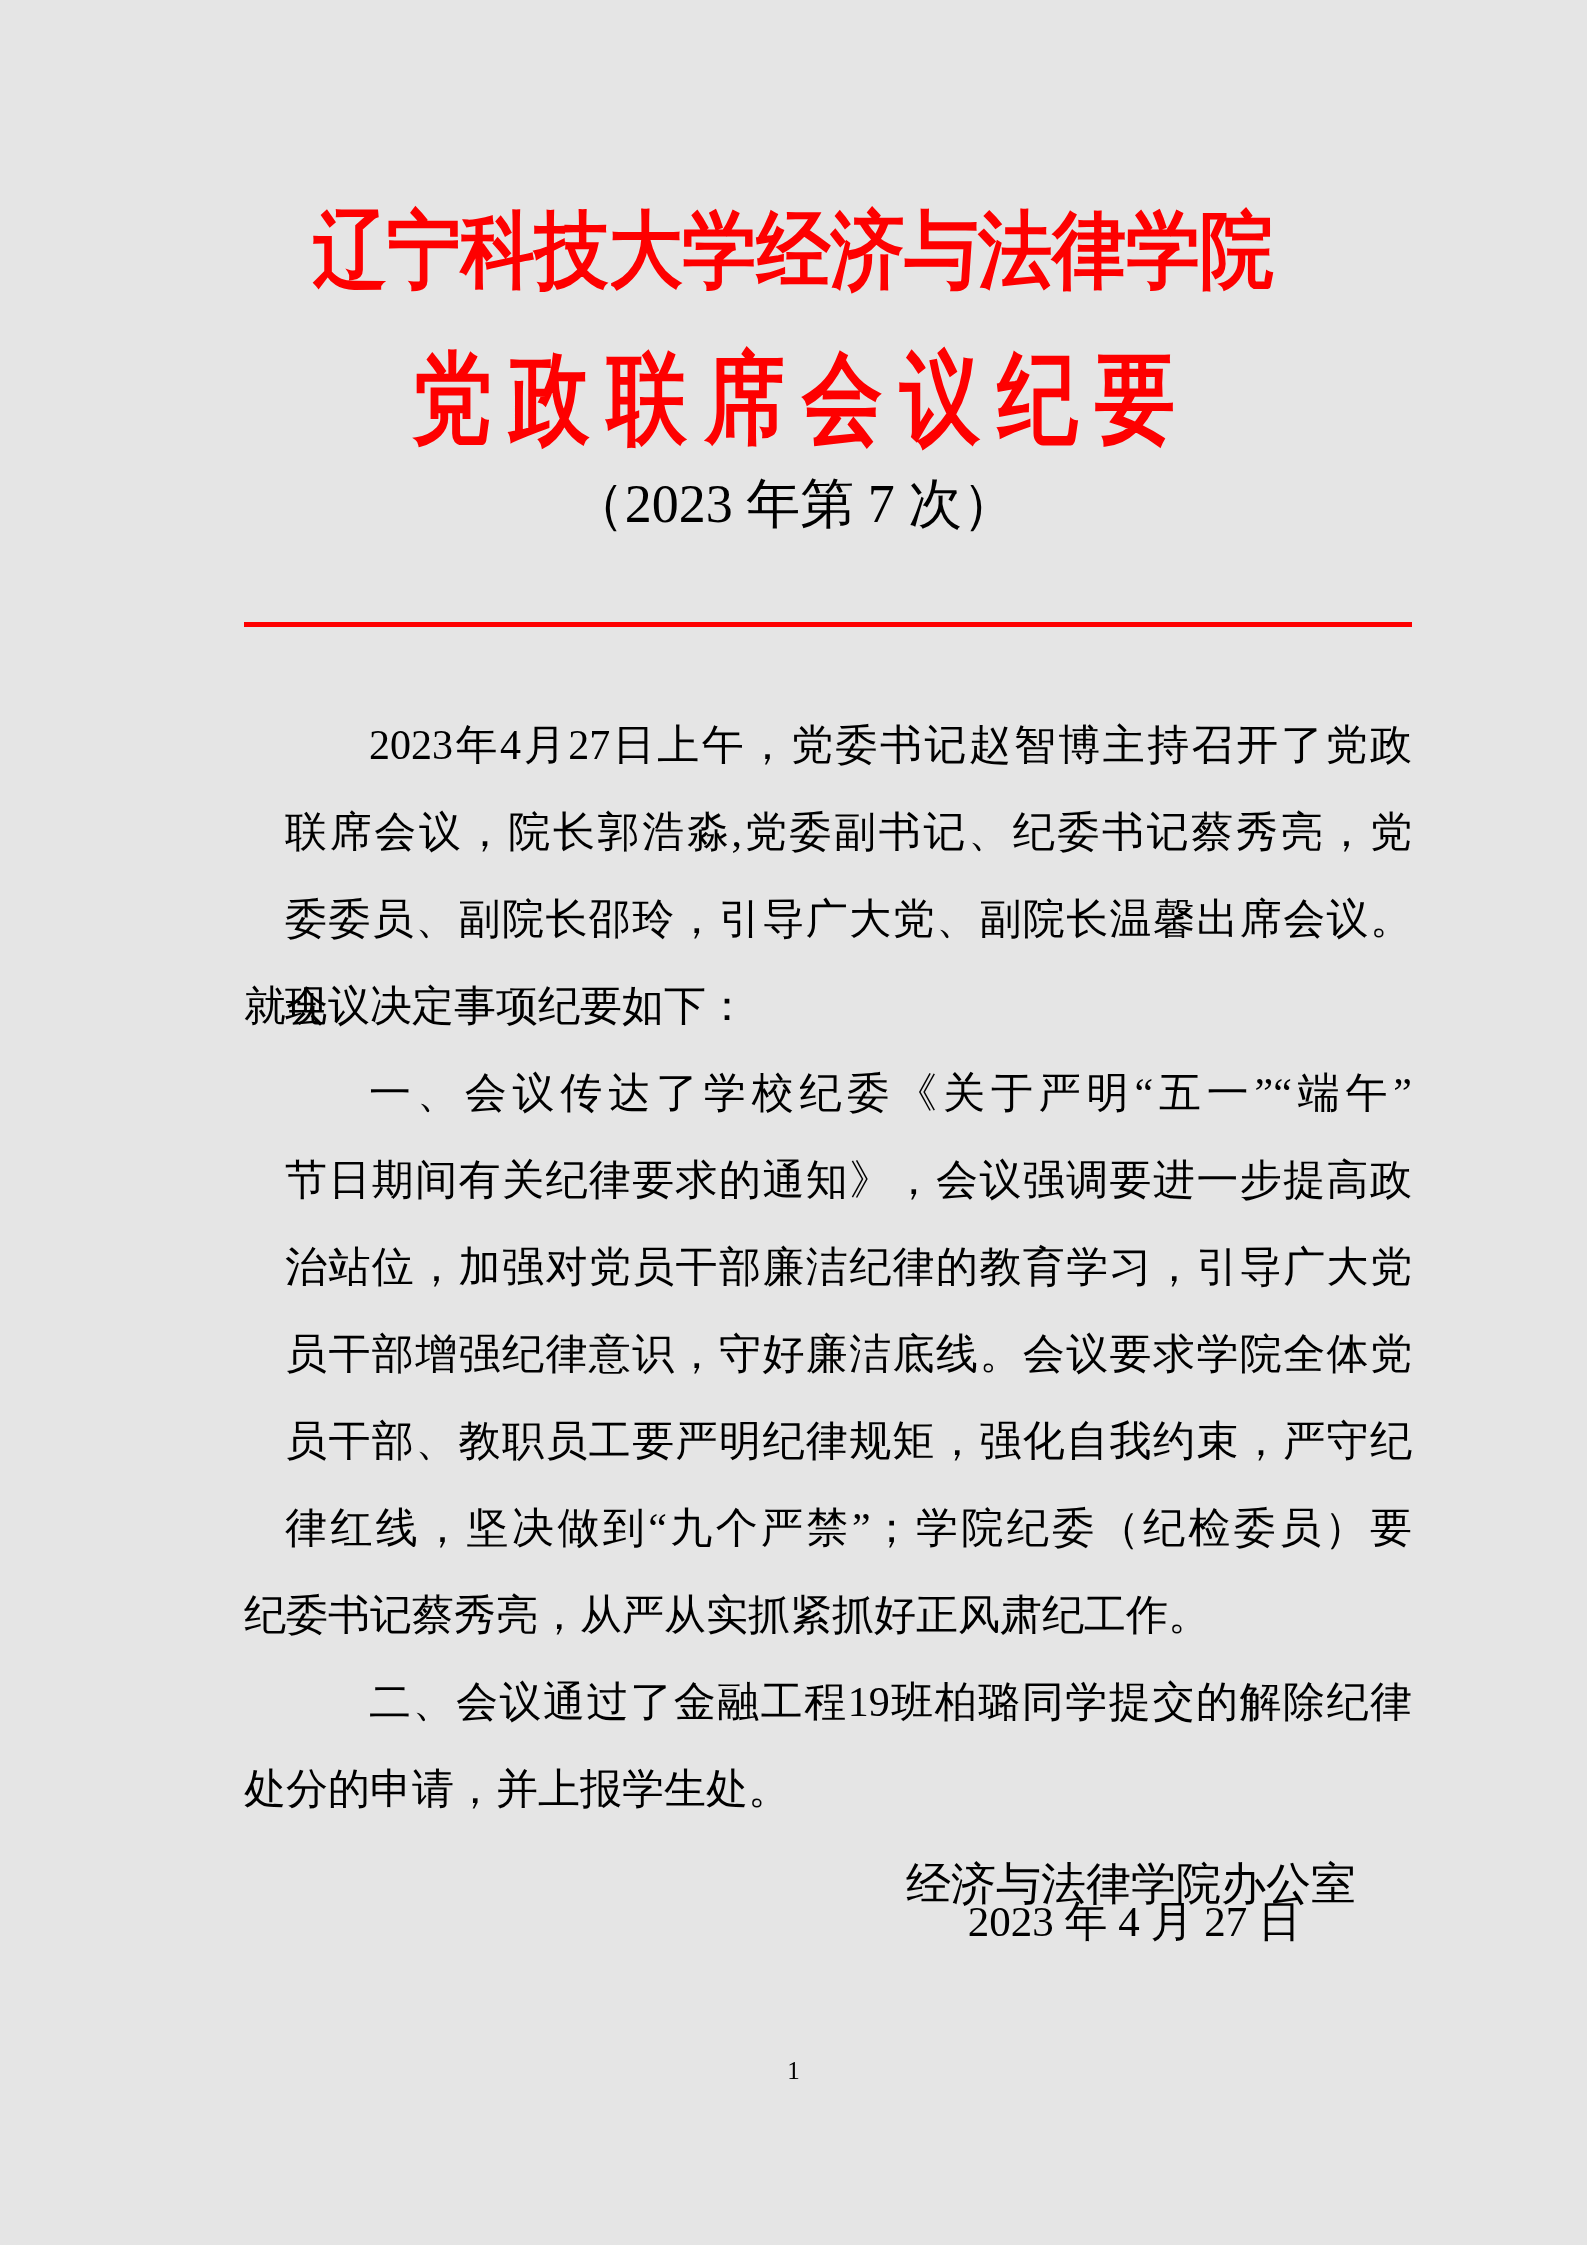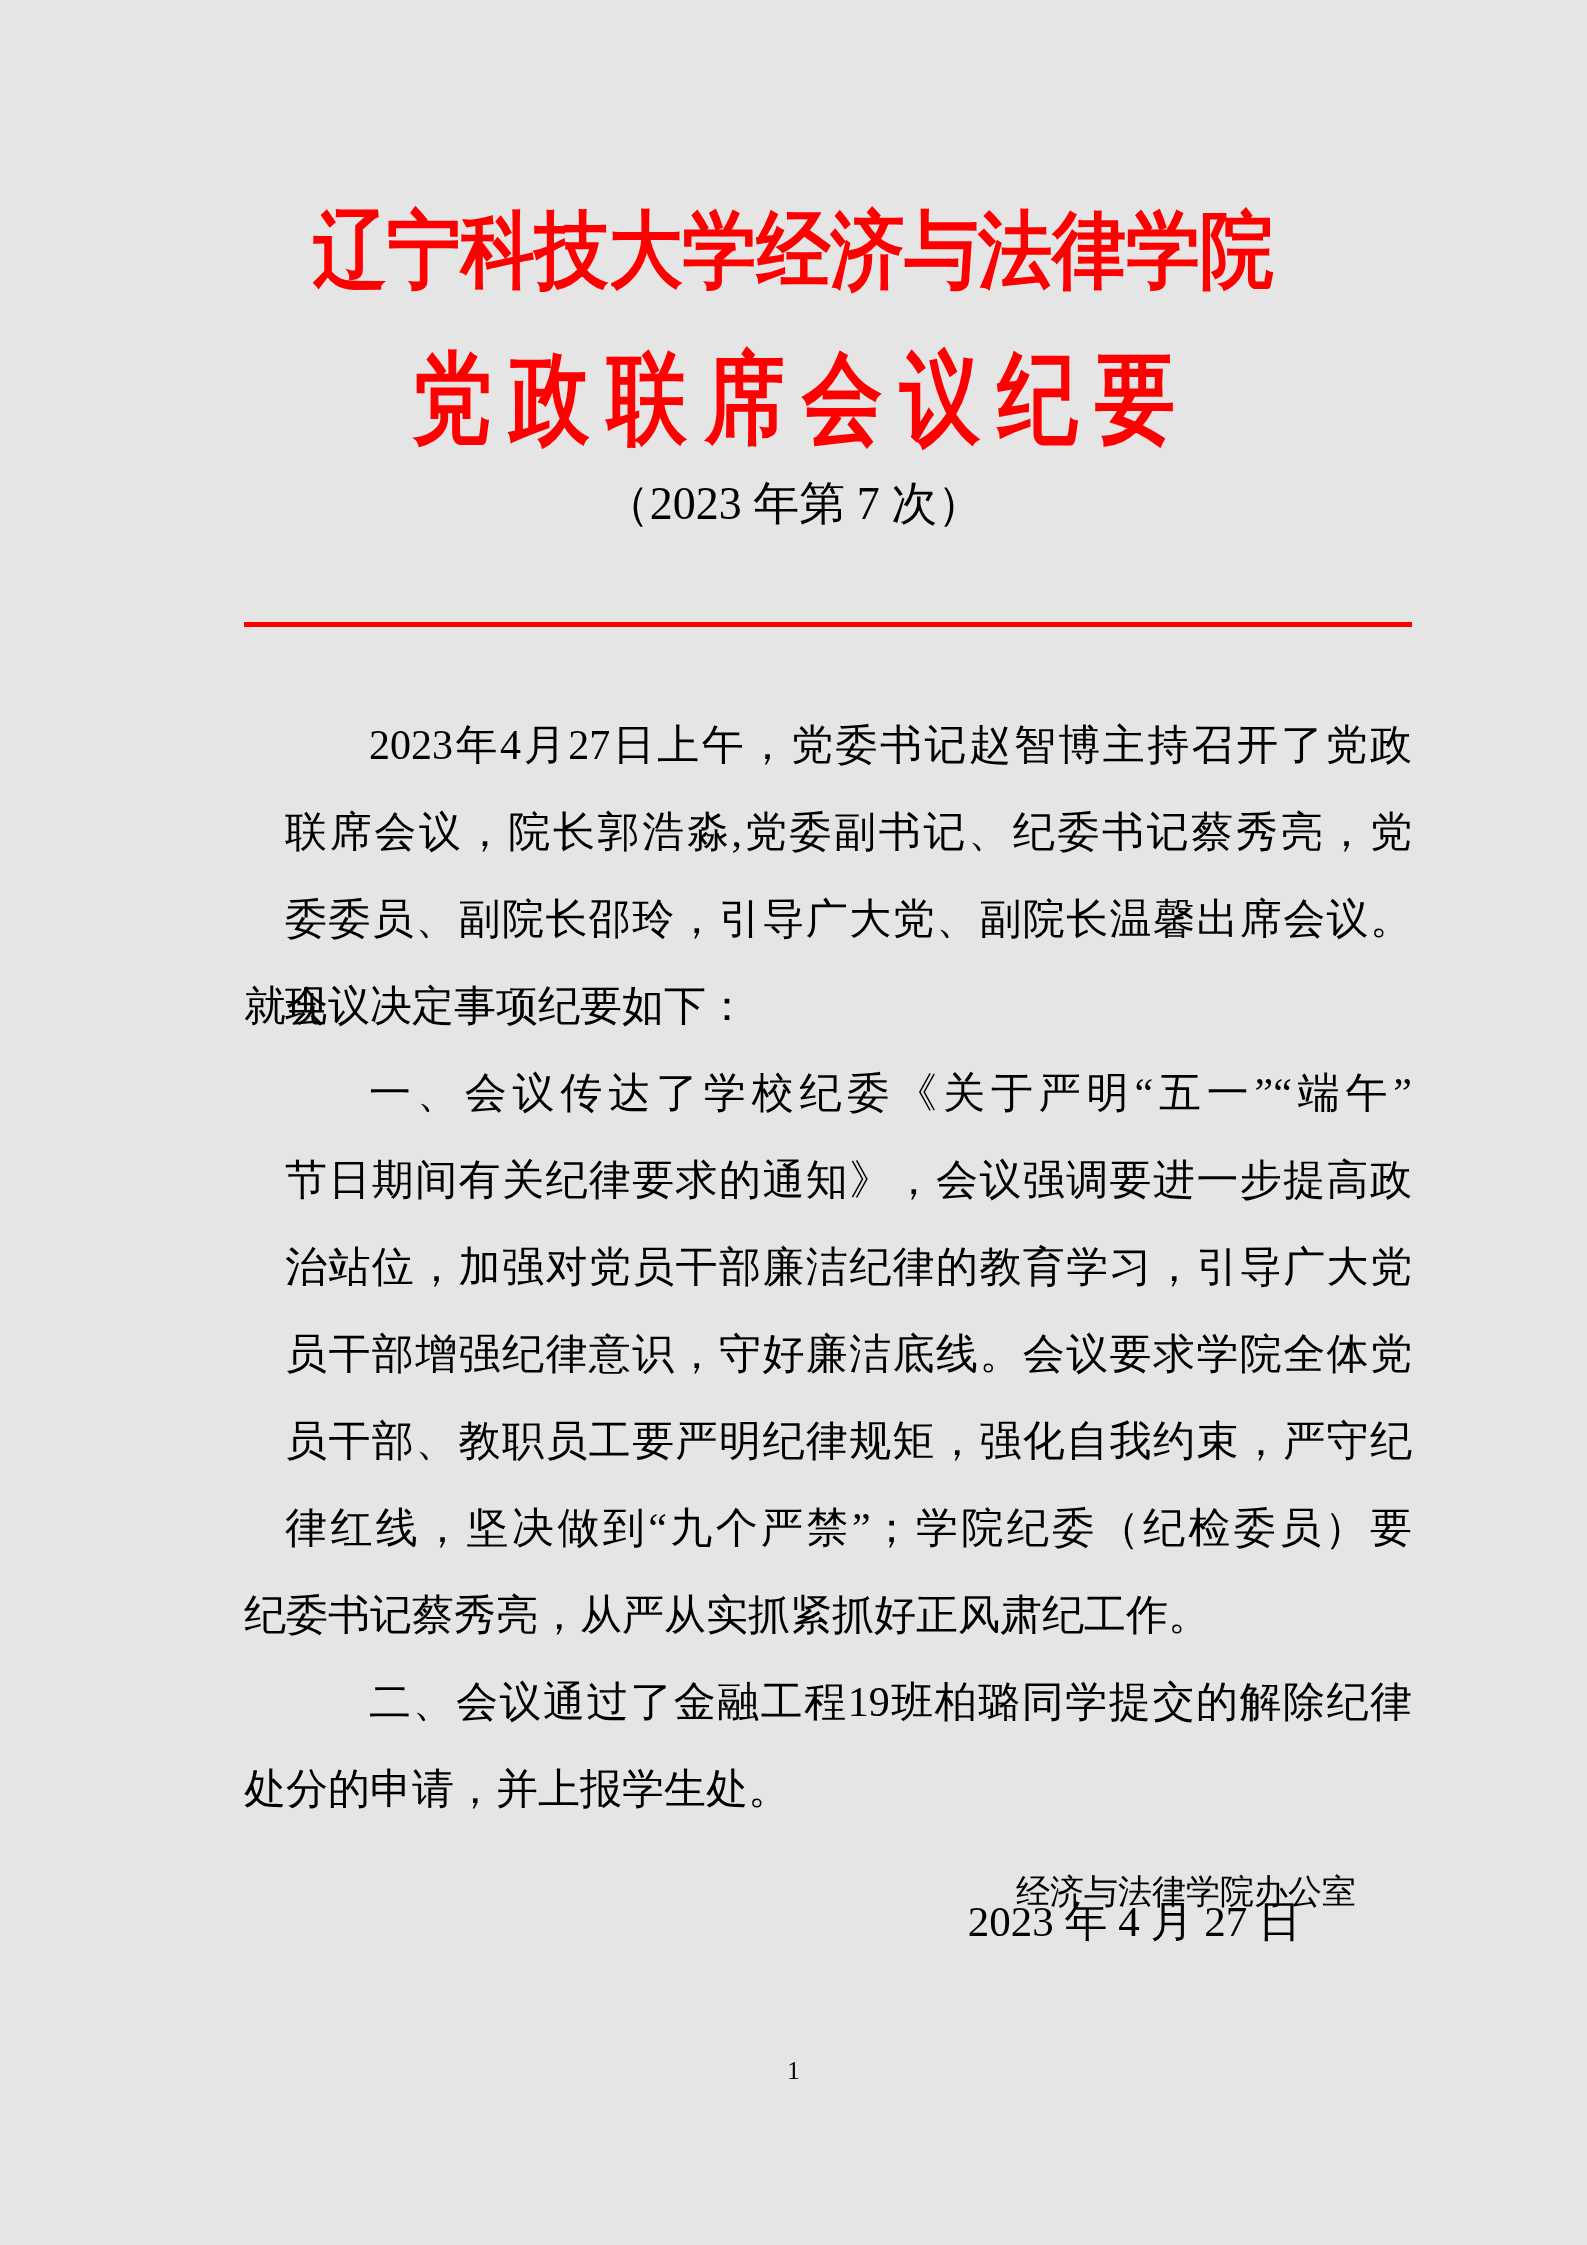--- a/index.html
+++ b/index.html
@@ -48,21 +48,21 @@
     transform: scaleX(0.80);
     transform-origin: 50% 50%;
     white-space: nowrap;
   }
   .session {
     position: absolute;
     top: 468px;
     left: 0;
     width: 100%;
     text-align: center;
-    font-size: 46px;
+    font-size: 54px;
     line-height: 72px;
     white-space: nowrap;
   }
   
   .red-rule {
     position: absolute;
     top: 622px;
     left: 244px;
     width: 1168px;
     height: 5px;
@@ -92,24 +92,23 @@
     margin-left: 41px;
   }
   .bline.ind {
     text-indent: 2em;
   }
   
   .sig-office {
     position: absolute;
     top: 1856px;
     right: 231px;
-    font-size: 34px;
+    font-size: 45px;
     line-height: 56px;
     white-space: nowrap;
-    margin-top: 8px;
   }
   .sig-date {
     position: absolute;
     top: 1895px;
     right: 286px;
     font-size: 43px;
     line-height: 54px;
     white-space: nowrap;
   }
   

